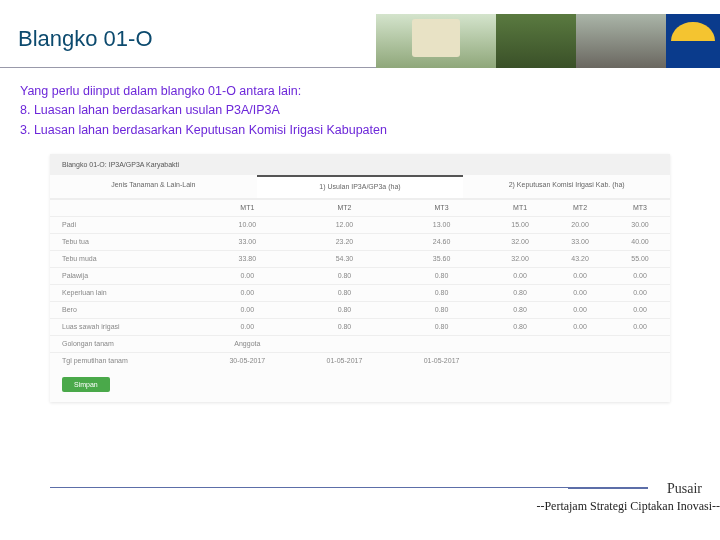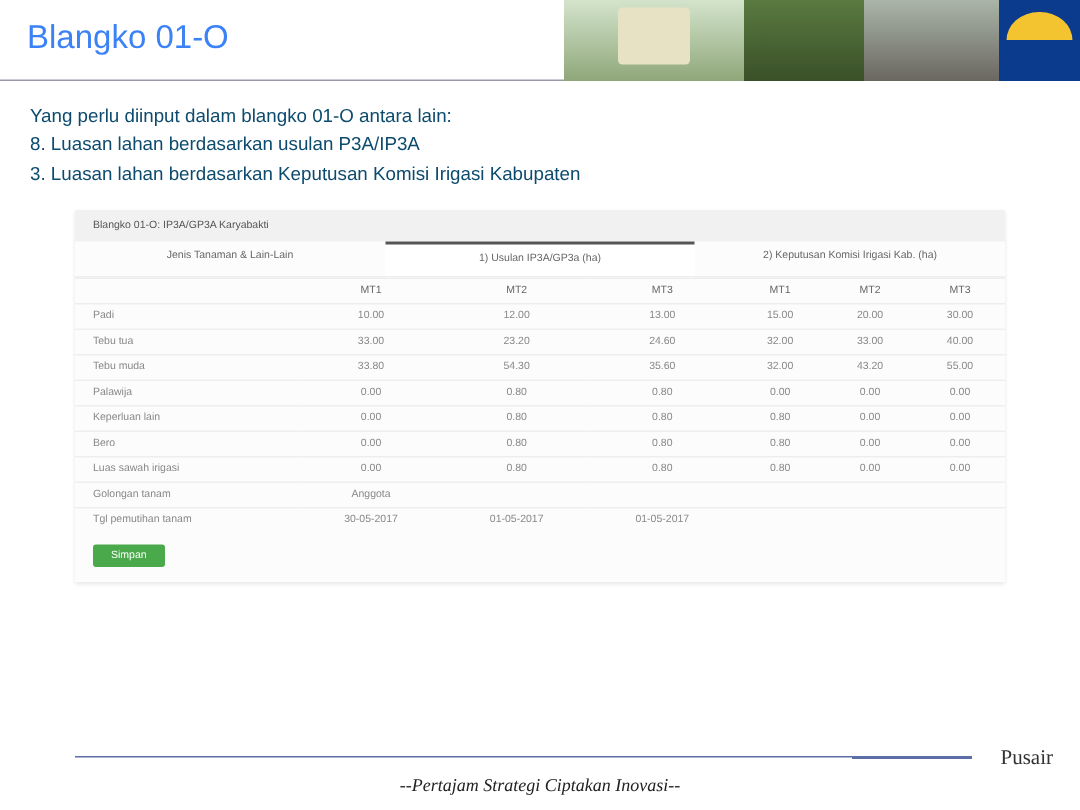--- a/index.html
+++ b/index.html
@@ -1,43 +1,43 @@
 <!DOCTYPE html>
 <html><head>
 <meta charset="utf-8">
 <style>
   * { box-sizing: border-box; margin: 0; padding: 0; }
   body { width: 720px; height: 540px; font-family: Arial, sans-serif; background: #fff; position: relative; overflow: hidden; }
   .header { height: 54px; position: relative; }
-  .title { font-size: 22px; color: #3b82f6; padding: 12px 0 0 18px; font-weight: 400; }
+  .title { font-size: 22px; color: #0c4a6e; padding: 12px 0 0 18px; font-weight: 400; margin-top: 14px; }
   .header-imgs { position: absolute; top: 0; right: 0; height: 54px; display: flex; }
   .himg { height: 54px; background: #888; }
   .himg.a { width: 120px; background: linear-gradient(#d4e4cc,#8fa77a); position: relative; }
   .himg.a::before { content:""; position:absolute; left:30%; top:10%; width:40%; height:70%; background:#e8e2c5; border-radius:3px; }
   .himg.b { width: 80px; background: linear-gradient(#5a7a40,#3a5028); }
   .himg.c { width: 90px; background: linear-gradient(#aab5a8,#6a6760); }
   .himg.d { width: 54px; background: #0a3b8c; position: relative; }
   .himg.d::after { content:""; position:absolute; left:10%; top:15%; width:80%; height:70%; background: linear-gradient(#f4c430 50%,#0a3b8c 50%); border-radius:50%; }
   .title-underline { position:absolute; bottom:0; left:0; right:300px; height:1px; background:#99a; }
-  .content { padding: 14px 32px 0 20px; font-size: 12.5px; color: #0c4a6e; line-height: 1.55; }
+  .content { padding: 14px 32px 0 20px; font-size: 12.5px; color: #6d28d9; line-height: 1.55; }
   .screenshot { margin: 14px 50px 0 50px; background: #fcfcfc; box-shadow: 0 1px 3px rgba(0,0,0,0.1); font-size: 7px; color:#777; }
   .ss-header { background: #f1f1f1; padding: 7px 12px; color:#555; }
   .ss-tabs { display: flex; }
   .ss-tab { flex: 1; text-align: center; padding: 6px 4px; border-bottom: 1px solid #eee; color:#666; line-height:1.2; }
   .ss-tab.active { border-top: 2px solid #555; background:#fff; }
   .ss-table { width: 100%; border-collapse: collapse; }
   .ss-table th, .ss-table td { padding: 4.5px 6px; border-top: 1px solid #eee; text-align: center; color:#888; font-weight:normal; }
   .ss-table td:first-child, .ss-table th:first-child { text-align: left; padding-left: 12px; width: 24%; }
   .ss-table th { color:#666; }
   .ss-save { display:inline-block; margin:8px 12px 10px; padding:4px 12px; background:#4aa94a; color:#fff; border-radius:2px; }
-  .footer { position: absolute; bottom: 0; left: 0; right: 0; height: 42px; margin-top: 20px; }
+  .footer { position: absolute; bottom: 17px; left: 0; right: 0; height: 42px; margin-top: 20px; }
   .footer-line { position:absolute; top:6px; left:50px; right:80px; height:1px; background:#5c6ea8; }
   .footer-line2 { position:absolute; top:6px; right:72px; width:80px; height:2px; background:#5c6ea8; }
   .footer-brand { position:absolute; right:18px; top:0; font-family: Georgia, serif; font-size: 14px; color:#333; }
-  .footer-tag { text-align:center; font-style: italic; font-size: 12px; padding-top: 18px; font-family: Georgia, serif; color:#222; }
+  .footer-tag { text-align:right; font-size: 12px; padding-top: 18px; font-family: Georgia, serif; color:#222; }
 </style>
 </head>
 <body>
 
 <div class="header">
   <div class="title">Blangko 01-O</div>
   <div class="title-underline"></div>
   <div class="header-imgs">
     <div class="himg a"></div>
     <div class="himg b"></div>

